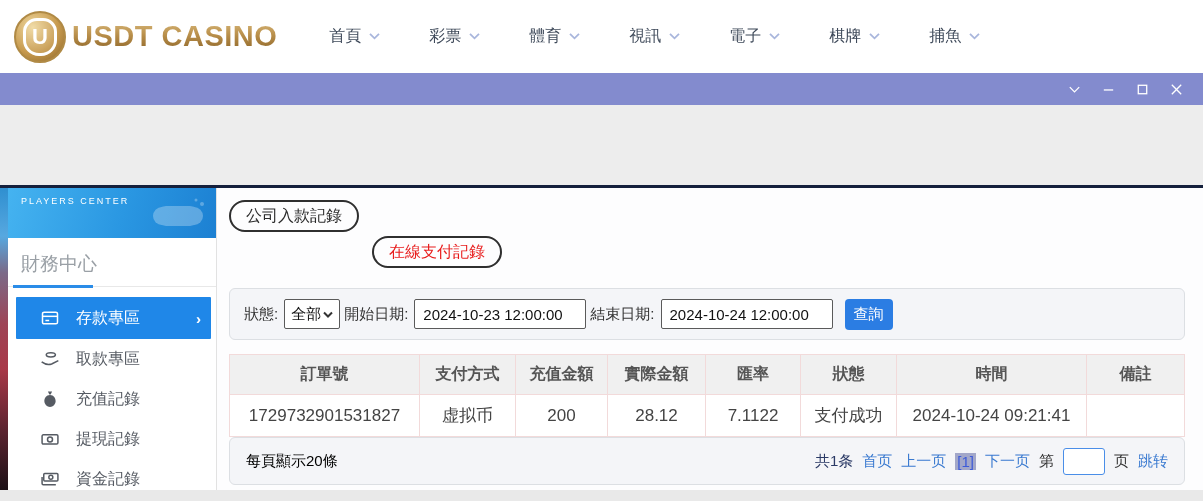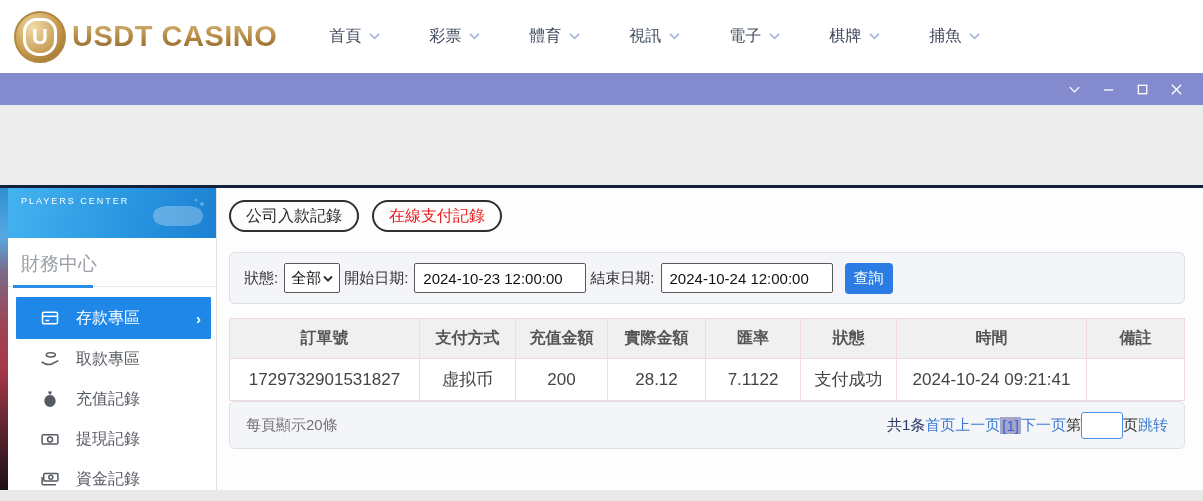--- a/index.html
+++ b/index.html
@@ -54,21 +54,21 @@
   .sb-ico { width:20px; height:20px; margin-right:16px; flex:none; }
   .sb-ico * { stroke:currentColor; fill:none; stroke-width:1.8; }
   .sb-ico .fill { fill:currentColor; stroke:none; }
   .sb-item .arrow { margin-left:auto; font-size:15px; font-weight:bold; }
 
   
   .content { flex:1; padding:12px 18px 0 12px; }
   .tabs { display:flex; gap:13px; margin-bottom:20px; }
   .tab-pill { height:32px; padding:0 15px; border:2px solid #2f2f2f; border-radius:16px; background:#fdfdfe;
       font-size:16px; color:#2b2b2b; display:flex; align-items:center; cursor:pointer; font-family:inherit; }
-  .tab-pill.red { color:#e81c1c; }
+  .tab-pill.red { color:#e81c1c;margin-top:36px; }
 
   .filter-box { height:52px; background:#f4f5f8; border:1px solid #dcdfe3; border-radius:6px;
       display:flex; align-items:center; padding:0 10px; margin-bottom:14px; }
   .f-label { font-size:15px; color:#333; margin:0 6px 0 4px; }
   .fake-select { width:56px; height:30px; background:#fff; border:1px solid #5a5a5a; border-radius:2px;
       display:flex; align-items:center; justify-content:space-between; padding:8px 6px; font-size:15px; color:#111; cursor:pointer; }
   .fake-select svg { width:10px; height:7px; }
   .fake-select path { stroke:#333; stroke-width:2; fill:none; }
   .date-input { width:172px; height:30px; border:1px solid #5a5a5a; border-radius:2px; background:#fff;
       font-size:15px; color:#111; padding:0 8px; font-family:inherit; }
@@ -78,22 +78,22 @@
   table.records { width:100%; border-collapse:collapse; table-layout:fixed; }
   .records th, .records td { border:1px solid #f2dada; text-align:center; }
   .records th { height:40px; background:#f0f0f0; color:#555; font-size:16px; font-weight:bold; }
   .records td { height:42px; background:#fff; color:#444; font-size:17px; }
   .records col.c1 { width:190px; } .records col.c2 { width:96px; } .records col.c3 { width:92px; }
   .records col.c4 { width:98px; } .records col.c5 { width:95px; } .records col.c6 { width:96px; }
   .records col.c7 { width:190px; } .records col.c8 { width:98px; }
 
   .pagination-box { height:48px; background:#f4f5f8; border:1px solid #dcdfe3; border-radius:6px;
       display:flex; align-items:center; padding:0 16px; font-size:15px; }
-  .pg-left { color:#737373; }
-  .pg-right { margin-left:auto; display:flex; align-items:center; }
+  .pg-left { color:#000000; }
+  .pg-right { margin-left:auto; display:flex; align-items:center; gap:9px; }
   .pg-total { color:#2b3a66; }
   .pg-link { color:#3a7ad0; cursor:pointer; text-decoration:none; }
   .pg-current { background:#a2a7c9; color:#3d5bd8; padding:0 2px; }
   .pg-text { color:#333; }
   .pg-input { width:42px; height:27px; border:1px solid #4a8ee8; border-radius:3px; background:#fff; font-family:inherit; font-size:14px; text-align:center; }
 
   .bottom-strip { height:11px; background:#e9e9e9; }
 </style>
 </head>
 <body>

